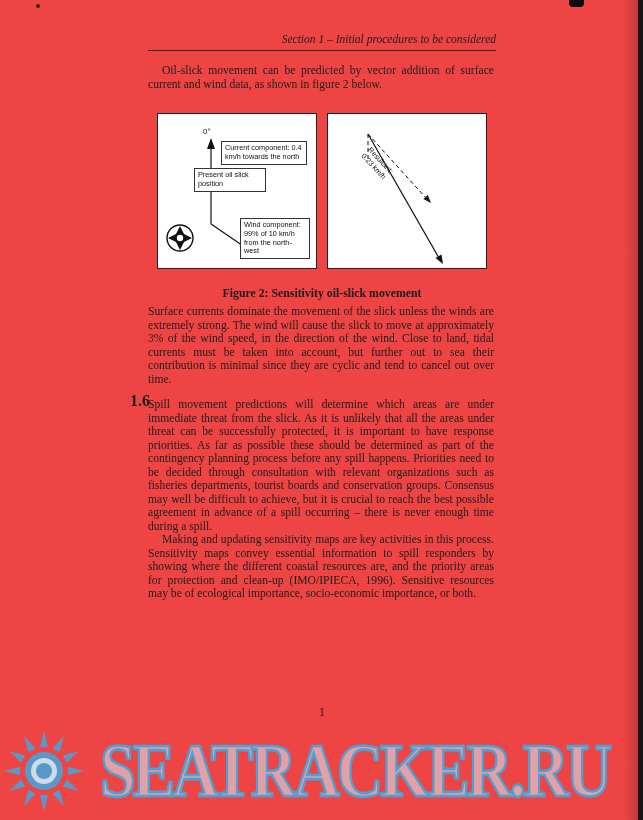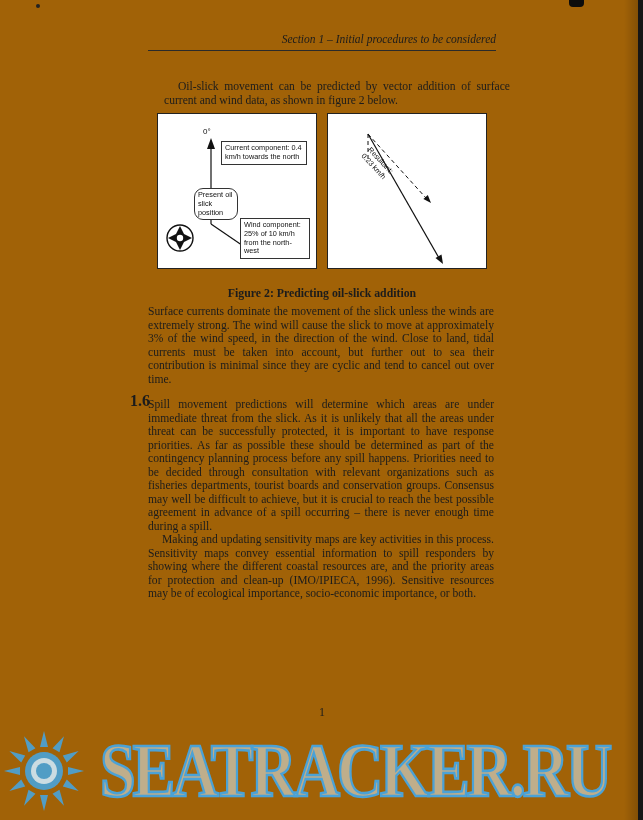--- a/index.html
+++ b/index.html
@@ -1,30 +1,30 @@
 <!DOCTYPE html>
 <html><head>
 <meta charset="utf-8">
 <style>
   html,body{margin:0;padding:0;background:#d8d8d8;}
-  .page{position:relative;width:643px;height:820px;background:#a16207;overflow:hidden;
+  .page{position:relative;width:643px;height:820px;background:#ef4444;overflow:hidden;
         font-family:"Liberation Serif", serif;color:#1c1c1c;}
   
   .edge-right{position:absolute;right:0;top:0;width:5px;height:820px;background:#161616;}
   .edge-shadow{position:absolute;right:5px;top:0;width:14px;height:820px;
         background:linear-gradient(to right, rgba(0,0,0,0), rgba(0,0,0,0.18));}
   .blot-tr{position:absolute;left:569px;top:0;width:15px;height:7px;background:#0c0c0c;border-radius:0 0 4px 4px;}
   .dot-tl{position:absolute;left:36px;top:4px;width:4px;height:4px;background:#222;border-radius:50%;}
 
   .running-head{position:absolute;top:33px;left:148px;width:348px;text-align:right;
         font-style:italic;font-size:11.5px;}
   .head-rule{position:absolute;top:50px;left:148px;width:348px;border-top:1px solid #2a2a2a;}
 
   .intro{position:absolute;top:64px;left:148px;width:346px;font-size:11.6px;line-height:13.6px;
-        text-align:justify;text-indent:14px;margin:16px;}
+        text-align:justify;text-indent:14px;margin:0;}
 
   
   .figure-row{position:absolute;top:113px;left:157px;width:331px;height:157px;}
   .panel{position:absolute;top:0;width:160px;height:156px;border:1.3px solid #222;background:#fff;box-sizing:border-box;}
   .panel.left{left:0;}
   .panel.right{left:170px;}
   .panel svg{position:absolute;left:0;top:0;}
   .fig-label{position:absolute;border:0.8px solid #333;background:#fff;padding:2px 3px;
         font-family:"Liberation Sans", sans-serif;font-size:7.3px;line-height:8.8px;color:#111;box-sizing:border-box;}
   .deg-label{position:absolute;left:45px;top:13px;font-family:"Liberation Sans", sans-serif;font-size:8px;color:#111;}
@@ -75,40 +75,40 @@
         <polygon points="100,143 90.3,141.2 94.9,134.6" fill="#111"></polygon>
 
         <g>
           <circle cx="22" cy="124" r="13" fill="#fff" stroke="#111" stroke-width="1.4"></circle>
           <path d="M22 112 L26 120 L34 124 L26 128 L22 136 L18 128 L10 124 L18 120 Z" fill="#111"></path>
           <circle cx="22" cy="124" r="3.2" fill="#fff"></circle>
         </g>
       </svg>
       <div class="deg-label">0°</div>
       <div class="fig-label" style="left:63px;top:27px;width:86px;">Current component: 0.4 km/h towards the north</div>
-      <div class="fig-label" style="left:36px;top:74px;width:44px;border-radius:9px;">Present oil slick position</div>
-      <div class="fig-label" style="left:82px;top:104px;width:70px;">Wind component: 25% of 10 km/h from the north-west</div>
+      <div class="fig-label" style="left:36px;top:54px;width:72px;">Present oil slick position</div>
+      <div class="fig-label" style="left:82px;top:104px;width:70px;">Wind component: 99% of 10 km/h from the north-west</div>
     </div>
 
     <div class="panel right">
       <svg width="157" height="153" viewBox="0 0 157 153">
 
         <line x1="40" y1="20" x2="111" y2="144" stroke="#111" stroke-width="1.2"></line>
         <polygon points="115,150 107.5,143.9 113.5,140.4" fill="#111"></polygon>
 
         <line x1="40" y1="20" x2="98" y2="84" stroke="#111" stroke-width="1" stroke-dasharray="4 3"></line>
         <polygon points="103,89 95.4,85.1 99.8,81.1" fill="#111"></polygon>
         <line x1="40" y1="20" x2="40" y2="48" stroke="#111" stroke-width="1" stroke-dasharray="4 3"></line>
       </svg>
       <div class="resultant-label">Resultant: 0.23 km/h</div>
     </div>
 
   </div>
 
-  <p class="caption">Figure 2: Predicting oil-slick addition</p>
+  <p class="caption">Figure 2: Sensitivity oil-slick movement</p>
 
   <div class="bodyflow">
     <p>Surface currents dominate the movement of the slick unless the winds are extremely strong. The wind will cause the slick to move at approximately 3% of the wind speed, in the direction of the wind. Close to land, tidal currents must be taken into account, but further out to sea their contribution is minimal since they are cyclic and tend to cancel out over time.</p>
     <div class="sec-head">
       <span class="sec-num">1.6</span>
     </div>
     <p>Spill movement predictions will determine which areas are under immediate threat from the slick. As it is unlikely that all the areas under threat can be successfully protected, it is important to have response priorities. As far as possible these should be determined as part of the contingency planning process before any spill happens. Priorities need to be decided through consultation with relevant organizations such as fisheries departments, tourist boards and conservation groups. Consensus may well be difficult to achieve, but it is crucial to reach the best possible agreement in advance of a spill occurring – there is never enough time during a spill.</p>
     <p class="indent">Making and updating sensitivity maps are key activities in this process. Sensitivity maps convey essential information to spill responders by showing where the different coastal resources are, and the priority areas for protection and clean-up (IMO/IPIECA, 1996). Sensitive resources may be of ecological importance, socio-economic importance, or both.</p>
   </div>
 

